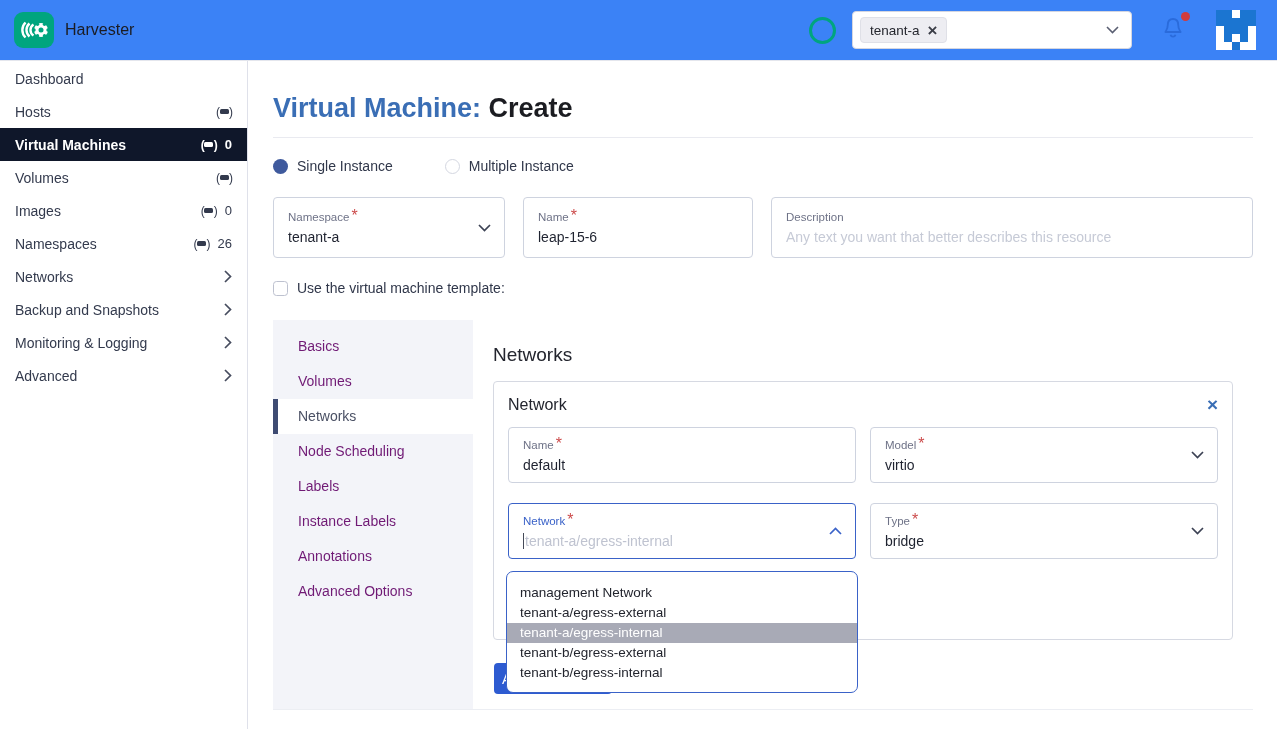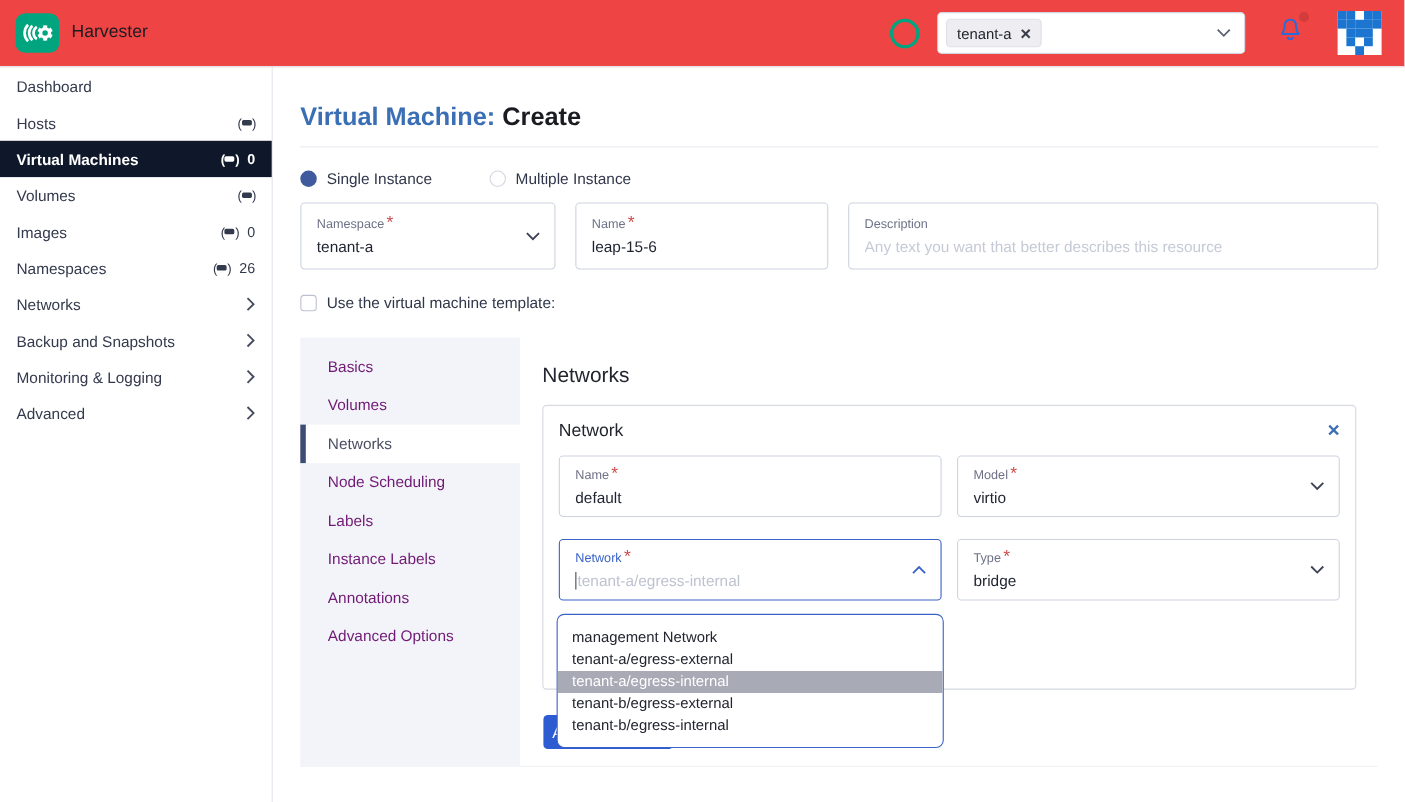--- a/index.html
+++ b/index.html
@@ -1,21 +1,21 @@
 <!DOCTYPE html>
 <html><head>
 <meta charset="utf-8">
 <style>
   * { margin:0; padding:0; box-sizing:border-box; }
   html,body { background:#fff; }
   body { font-family:"Liberation Sans","DejaVu Sans",sans-serif; color:#2b2f3d; }
   #app { position:relative; width:1277px; height:729px; background:#fff; overflow:hidden; }
 
   
-  .header { position:absolute; top:0; left:0; right:0; height:61px; background:#ef4444;
+  .header { position:absolute; top:0; left:0; right:0; height:61px; background:#3b82f6;
             border-bottom:1px solid #e4e6ed; display:flex; align-items:center; padding:0 21px 0 14px; z-index:10; }
   .brand { display:flex; align-items:center; gap:11px; }
   .logo { width:40px; height:40px; display:block; }
   .brand-name { font-size:16px; color:#1b1c22; }
   .header-right { margin-left:auto; display:flex; align-items:center; }
   .health-ring { width:27px; height:27px; border-radius:50%; border:3px solid #00a57f; margin-right:16px; }
   .ns-select { width:280px; height:38px; border:1px solid #d4d6e0; border-radius:4px; display:flex;
                align-items:center; padding:0 12px 0 7px; background:#fff; }
   .ns-chip { background:#ededf2; border:1px solid #dfe0e7; border-radius:4px; height:26px;
              display:flex; align-items:center; gap:8px; padding:0 9px; font-size:13.5px; color:#24262e; }
@@ -32,34 +32,34 @@
   .nav-item { height:33px; display:flex; align-items:center; padding:0 15px; font-size:14px;
               color:#333a4d; cursor:pointer; }
   .nav-item .right { margin-left:auto; display:flex; align-items:center; gap:5px; }
   .nav-item.active { background:#0f172a; color:#fff; font-weight:700; }
   .count-badge { display:inline-flex; align-items:center; font-size:12px; letter-spacing:-1px; color:inherit; }
   .count-badge .bar { display:inline-block; width:9px; height:5px; border-radius:1.5px; background:currentColor; margin:0 0.5px; }
   .nav-count { font-size:13px; letter-spacing:0; margin-left:3px; }
 
   
   .main { position:absolute; top:61px; left:248px; right:0; bottom:0; background:#fff; padding-left:25px; }
-  .page-title { margin-top:32px; font-size:23px; }
+  .page-title { margin-top:32px; font-size:27px; }
   .page-title .res { color:#3a6eb5; }
   .page-title .act { color:#1b1c21; }
   .title-rule { border:none; border-top:1px solid #e9eaf0; margin:13px 24px 0 0; }
 
   .radio-row { margin-top:20px; display:flex; align-items:center; }
   .radio-group { display:flex; align-items:center; gap:9px; cursor:pointer; }
   .radio-group + .radio-group { margin-left:52px; }
   .radio { width:15px; height:15px; border-radius:50%; }
   .radio.checked { background:#3f5a9d; }
   .radio.unchecked { border:1px solid #d4d7e1; background:#fff; }
   .radio-label { font-size:14px; color:#30374a; }
 
-  .fields-row { margin-top:14px; margin-right:24px; display:flex; gap:18px; }
+  .fields-row { margin-top:23px; margin-right:24px; display:flex; gap:18px; }
   .fbox { position:relative; height:61px; border:1px solid #ced3df; border-radius:4px; background:#fff; padding:9px 14px 0; }
   .fbox .flabel { font-size:11.5px; color:#6e7287; }
   .fbox .star { color:#cc4b4b; margin-left:2px; }
   .fbox input { border:none; outline:none; background:transparent; font-size:14px; color:#1f2330;
                 width:100%; margin-top:4px; font-family:inherit; padding:0; }
   .fbox input::placeholder { color:#c6cad6; opacity:1; }
   .fbox .chev { position:absolute; right:13px; top:50%; transform:translateY(-50%); }
   .w-namespace { width:232px; }
   .w-name { width:230px; }
   .w-desc { flex:1; }

